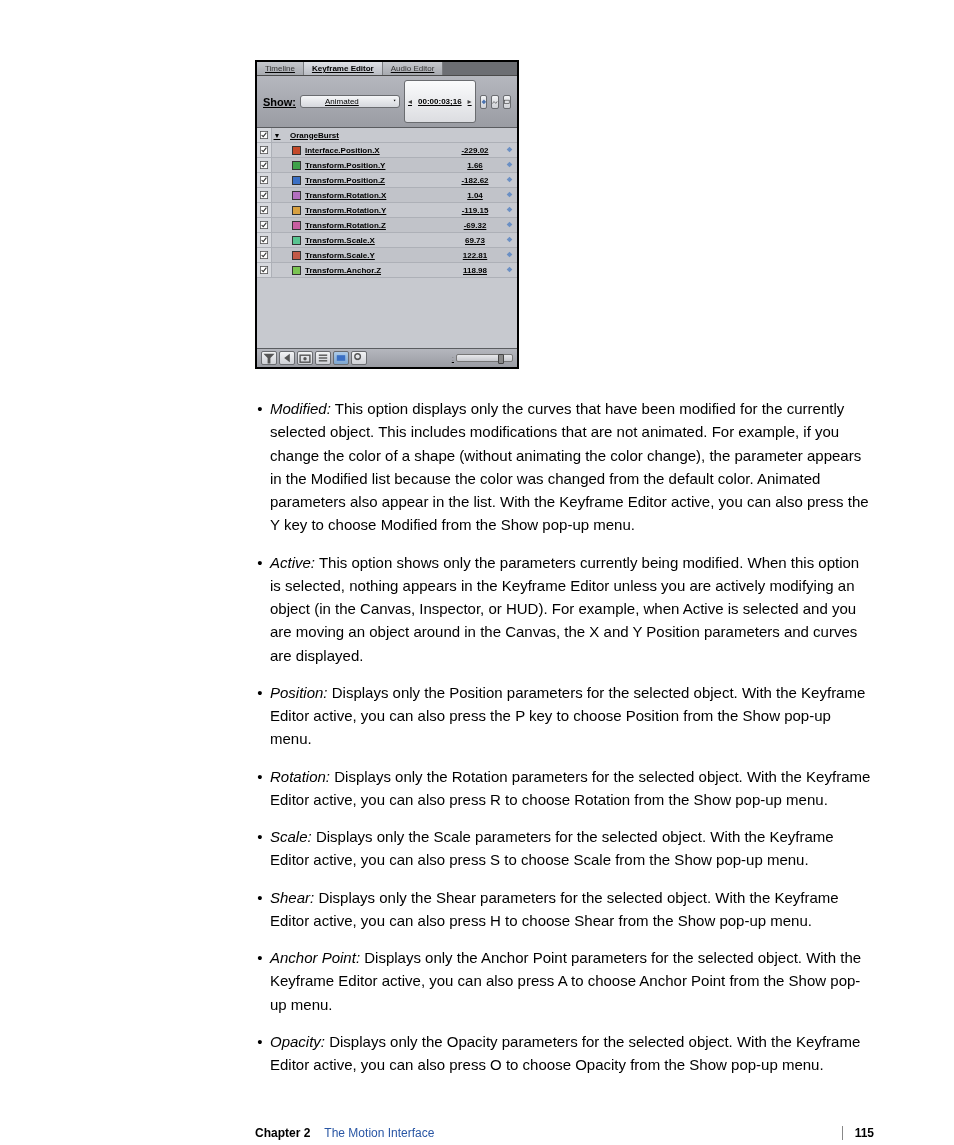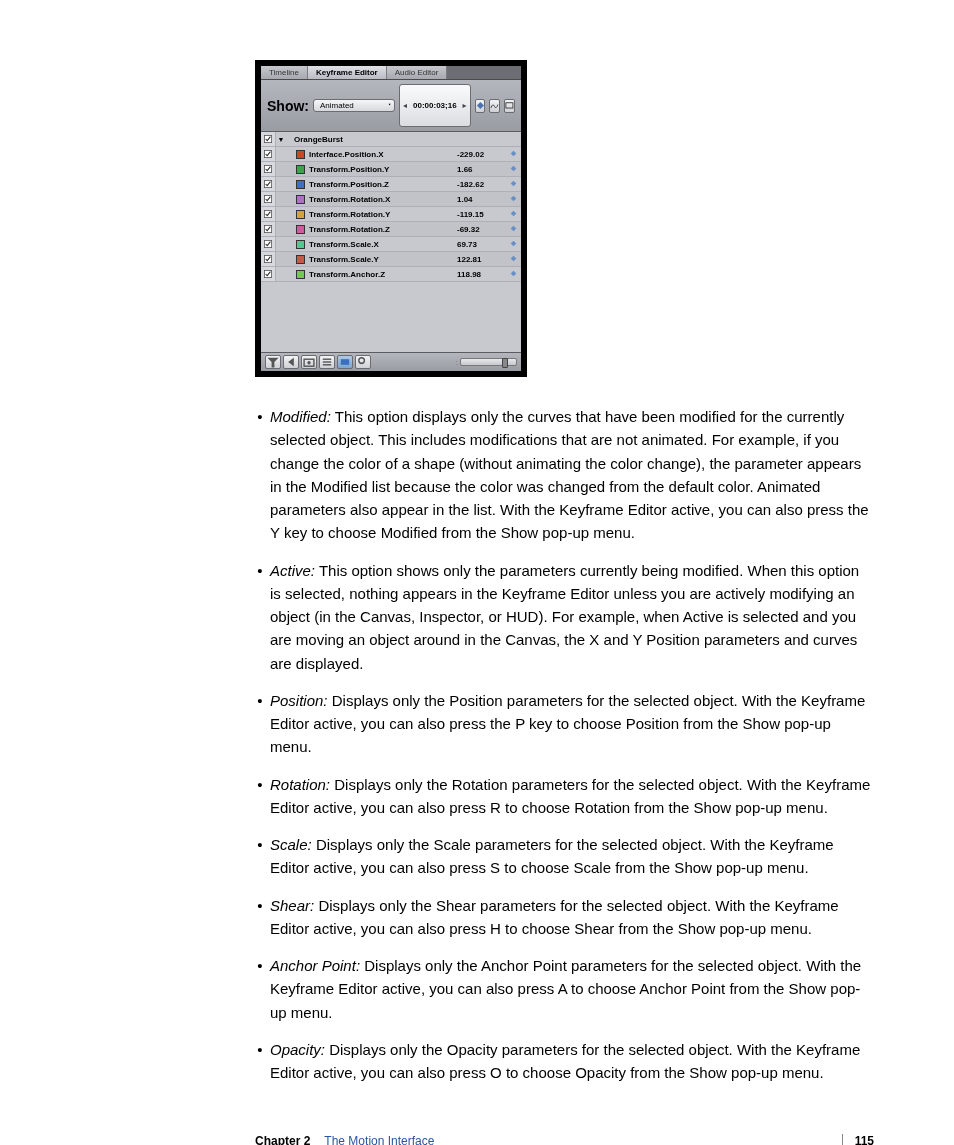--- a/index.html
+++ b/index.html
@@ -17,22 +17,23 @@
   .intro {
     margin: 0 0 22px 175px;
     line-height: 1.45;
   }
   
   .kf-wrap {
     margin: 0 0 28px 175px;
     width: 260px;
     font-family: "Lucida Grande", "Helvetica", Arial, sans-serif;
     font-size: 8px;
-    border: 6px solid #000000;
+    border: 2px solid #000000;
     background: #eab308;
+    text-decoration: underline;
   }
   .kf-tabs {
     display: flex;
     background: #6c6e73;
     border-bottom: 1px solid #4a4a4a;
   }
   .kf-tab {
     padding: 2px 8px;
     background: linear-gradient(#dfe1e6, #b9bcc3);
     border-right: 1px solid #7a7c80;
@@ -48,27 +49,27 @@
   .kf-toolbar {
     display: flex;
     align-items: center;
     gap: 4px;
     padding: 4px 6px;
     background: linear-gradient(#b5b7be, #9a9ca3);
     border-bottom: 1px solid #5a5c60;
   }
   .kf-toolbar .label {
     font-weight: bold;
-    font-size: 14px;
+    font-size: 11px;
   }
   .kf-select {
     background: linear-gradient(#f5f6f8, #d6d8dd);
     border: 1px solid #6a6c70;
     border-radius: 3px;
-    padding: 1px 14px 1px 6px;
+    padding: 1px 14px 1px 24px;
     font-size: 8px;
     position: relative;
     min-width: 60px;
   }
   .kf-select::after {
     content: "‣";
     position: absolute;
     right: 3px;
     top: 0;
     transform: rotate(90deg);
@@ -136,21 +137,21 @@
     flex-shrink: 0;
   }
   .kf-name {
     flex: 1;
     font-weight: bold;
     white-space: nowrap;
     overflow: hidden;
   }
   .kf-val {
     width: 44px;
-    text-align: left;
+    text-align: center;
     padding-right: 4px;
     font-weight: bold;
   }
   .kf-key {
     width: 16px;
     text-align: center;
     color: #5577aa;
   }
   .kf-key svg { width: 7px; height: 7px; }
   .kf-blank { height: 70px; background: #c7c9cf; }

